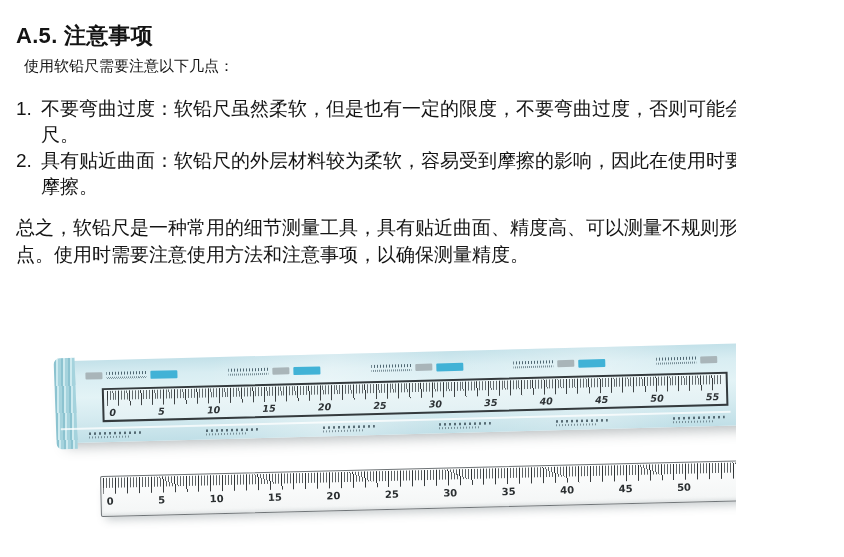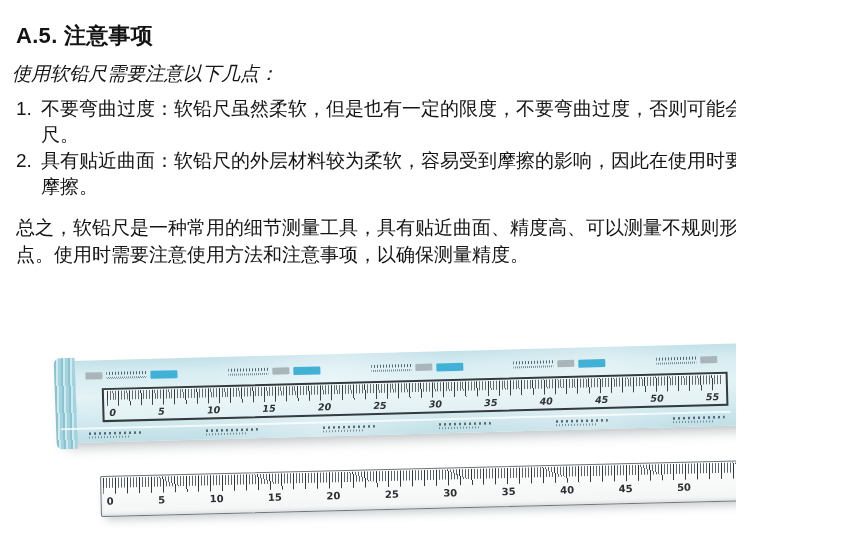--- a/index.html
+++ b/index.html
@@ -1,21 +1,21 @@
 <!DOCTYPE html>
 <html><head>
 <meta charset="utf-8">
 <style>
   html,body{margin:0;padding:0;}
   body{width:844px;height:557px;background:#ffffff;font-family:"Liberation Sans",sans-serif;color:#141414;}
   .page{position:relative;width:736px;height:557px;background:#ffffff;overflow:hidden;}
 
   
   .doc-title{position:absolute;left:16px;top:6px;font-size:22px;font-weight:700;letter-spacing:.3px;}
-  .doc-intro{position:absolute;left:12px;top:42px;font-size:19px;font-style:italic;}
+  .doc-intro{position:absolute;left:24px;top:42px;font-size:15px;}
   .notes{position:absolute;left:16px;top:96px;width:814px;font-size:19px;line-height:26px;}
   .note{display:flex;}
   .note .num{flex:0 0 25px;}
   .note .txt{flex:1;font-family:Liberation Serif, serif;}
   .summary{position:absolute;left:16px;top:206px;width:816px;font-size:19px;line-height:27px;margin-top:8px;}
 
   
   .photo{position:absolute;left:0;top:330px;width:844px;height:227px;background:#ffffff;}
 
   

